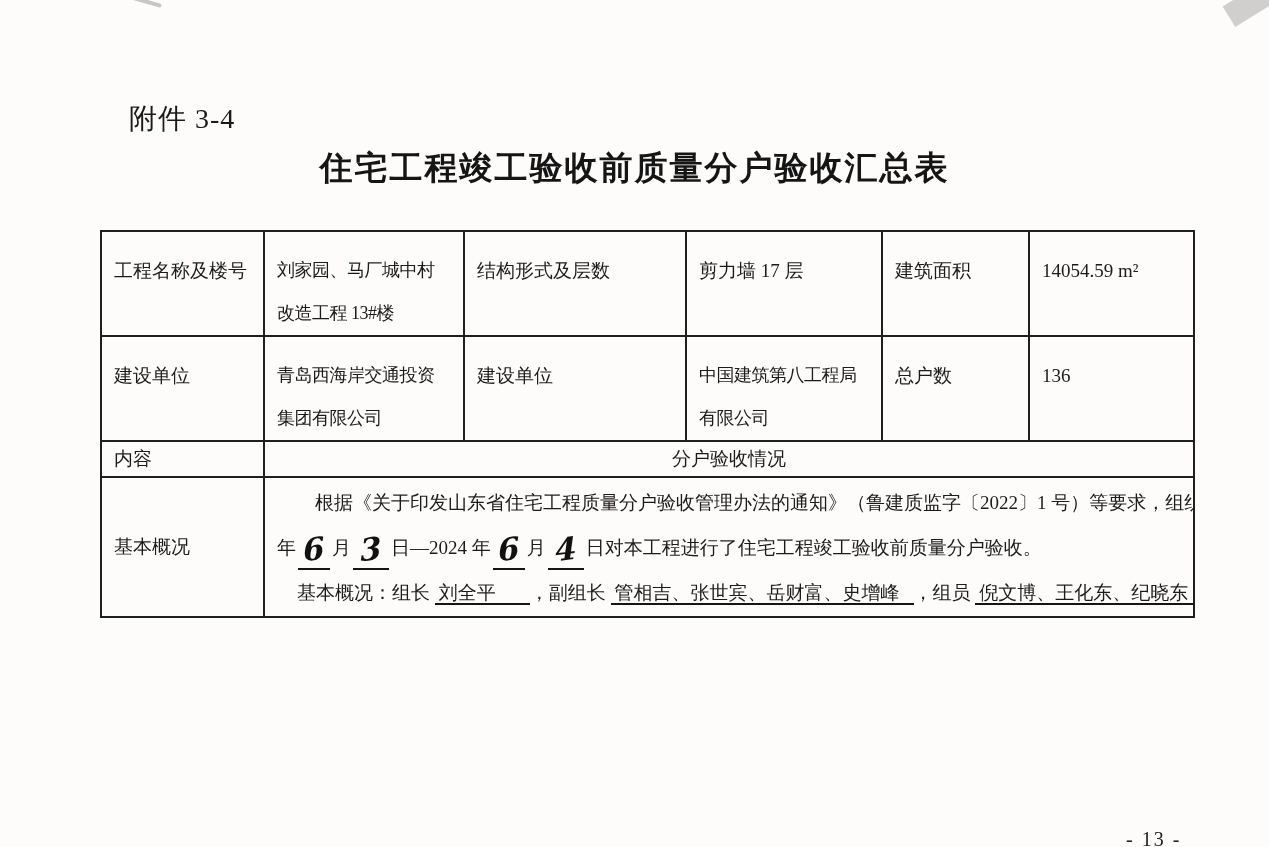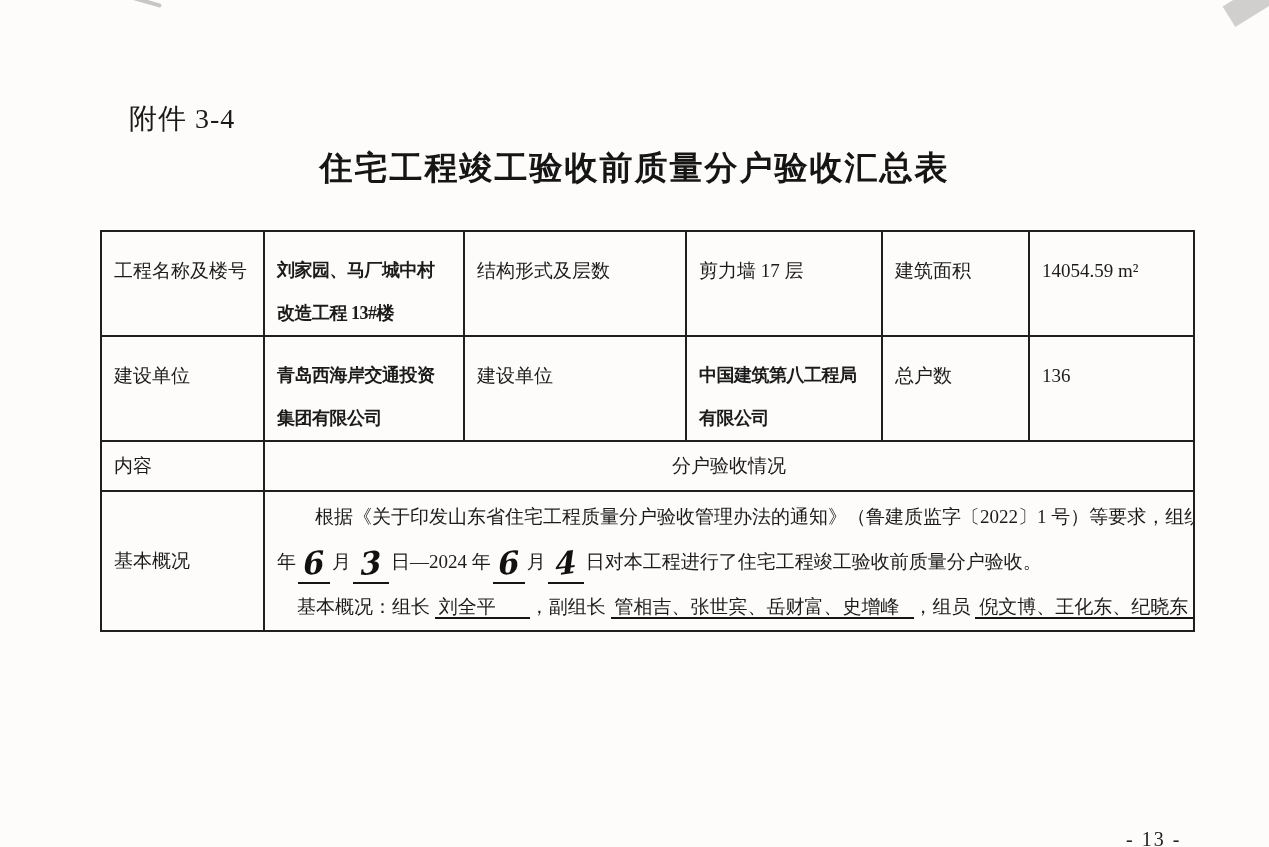--- a/index.html
+++ b/index.html
@@ -29,23 +29,23 @@
     border-collapse:collapse; table-layout:fixed;
     font-size:19px; color:#1b1b1b;border-radius:12px;
   }
   table.form td {
     border:2px solid #1f1f1f;
     padding:0 12px;
     vertical-align:middle;
     overflow:hidden;
   }
   tr.r1 { height:93px; } tr.r2 { height:95px; } tr.r3 { height:85px; }
-  tr.r4 { height:48px; } tr.r5 { height:50px;padding-left:32px; } tr.r6 { height:140px; }
+  tr.r4 { height:48px; } tr.r5 { height:36px;padding-left:32px; } tr.r6 { height:140px; }
   tr.tall td { vertical-align:top; padding-top:17px; line-height:43px; }
-  td.wrapv { font-size:18px; letter-spacing:-0.5px;font-weight:bold; }
+  td.wrapv { font-size:18px; letter-spacing:-0.5px; }
   td.center { text-align:center; }
 
   
   .cb-group { white-space:nowrap; margin-right:16px; }
   .cbbox {
     display:inline-block; width:14px; height:14px;
     border:2px solid #151515; position:relative; top:1px; margin-right:3px;
     background:transparent;
   }
   .cbbox .tick {

